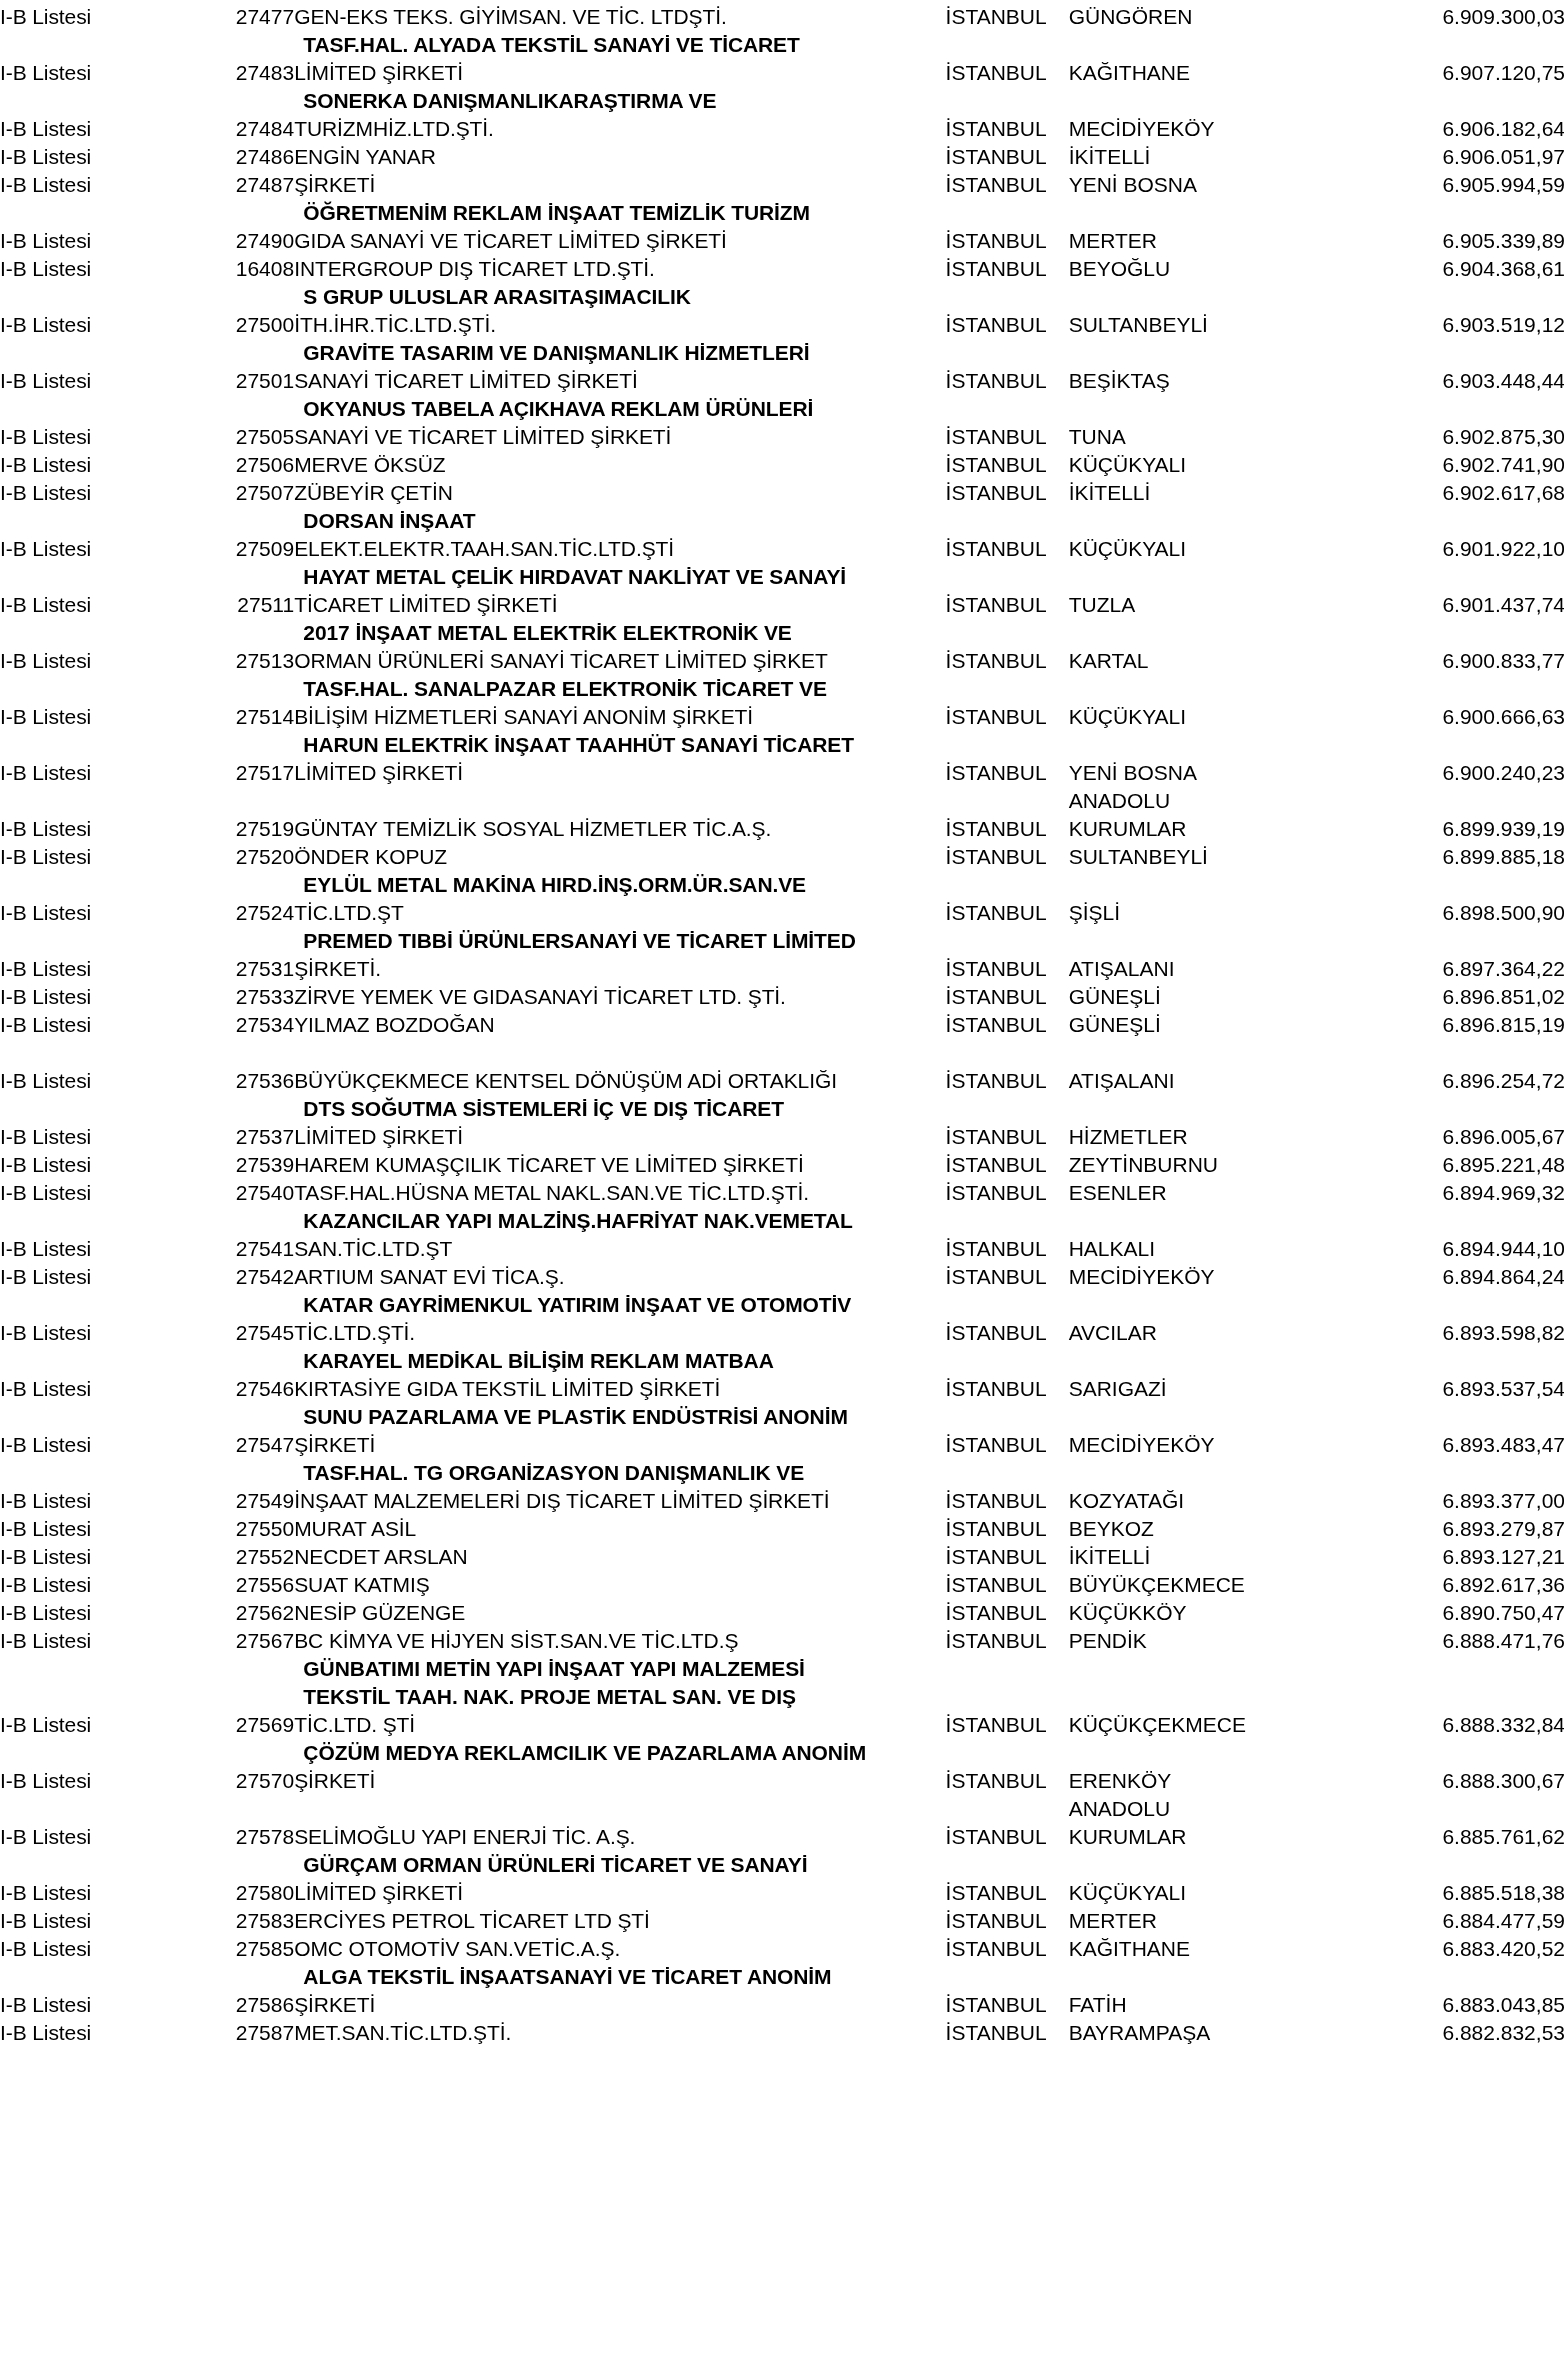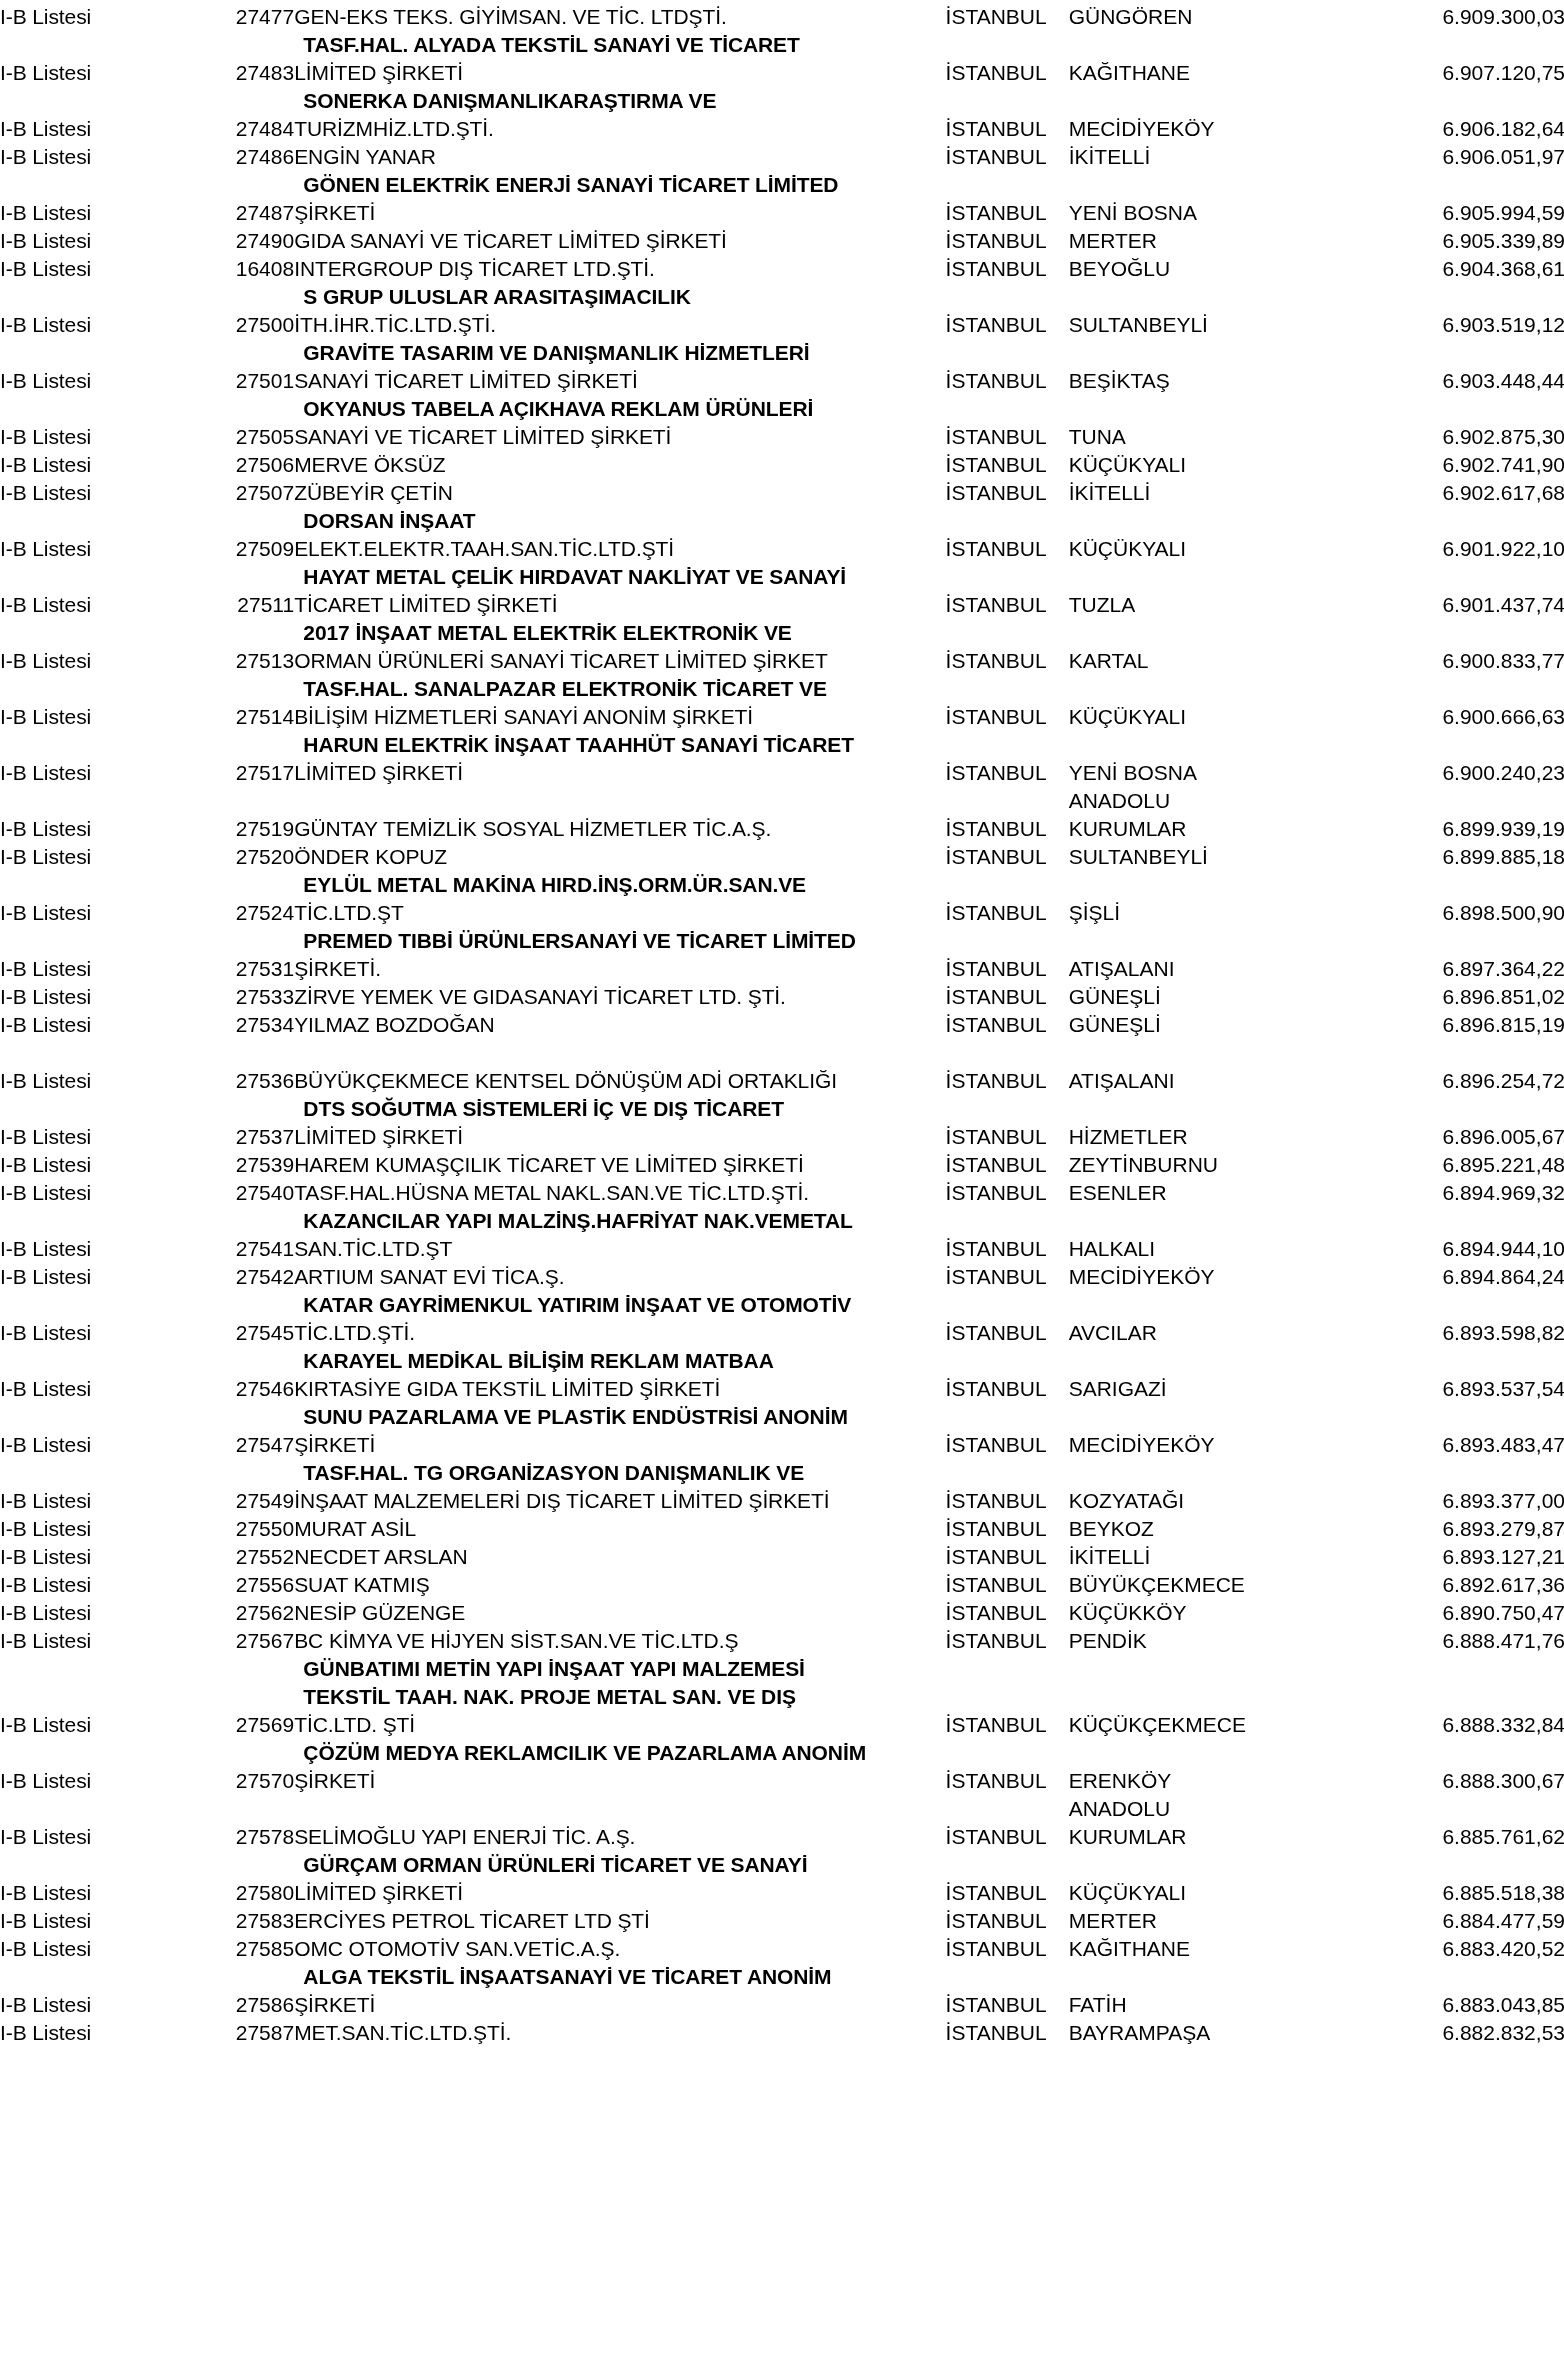--- a/index.html
+++ b/index.html
@@ -117,35 +117,35 @@
           <td class="amount">6.906.182,64</td>
         </tr>
         <tr class="data">
           <td class="list">I-B Listesi</td>
           <td class="seq">27486</td>
           <td class="name">ENGİN YANAR</td>
           <td class="city">İSTANBUL</td>
           <td class="dist">İKİTELLİ</td>
           <td class="amount">6.906.051,97</td>
         </tr>
-        <tr class="cont">
-          <td class="list">&nbsp;</td>
-          <td class="seq">&nbsp;</td>
-          <td class="name">GÖNEN ELEKTRİK ENERJİ SANAYİ TİCARET LİMİTED</td>
-          <td class="city">&nbsp;</td>
-          <td class="dist">&nbsp;</td>
-          <td class="amount">&nbsp;</td>
-        </tr>
         <tr class="data">
           <td class="list">I-B Listesi</td>
           <td class="seq">27487</td>
           <td class="name">ŞİRKETİ</td>
           <td class="city">İSTANBUL</td>
           <td class="dist">YENİ BOSNA</td>
           <td class="amount">6.905.994,59</td>
+        </tr>
+        <tr class="cont">
+          <td class="list">&nbsp;</td>
+          <td class="seq">&nbsp;</td>
+          <td class="name">ÖĞRETMENİM REKLAM İNŞAAT TEMİZLİK TURİZM</td>
+          <td class="city">&nbsp;</td>
+          <td class="dist">&nbsp;</td>
+          <td class="amount">&nbsp;</td>
         </tr>
         <tr class="data">
           <td class="list">I-B Listesi</td>
           <td class="seq">27490</td>
           <td class="name">GIDA SANAYİ VE TİCARET LİMİTED ŞİRKETİ</td>
           <td class="city">İSTANBUL</td>
           <td class="dist">MERTER</td>
           <td class="amount">6.905.339,89</td>
         </tr>
         <tr class="data">

